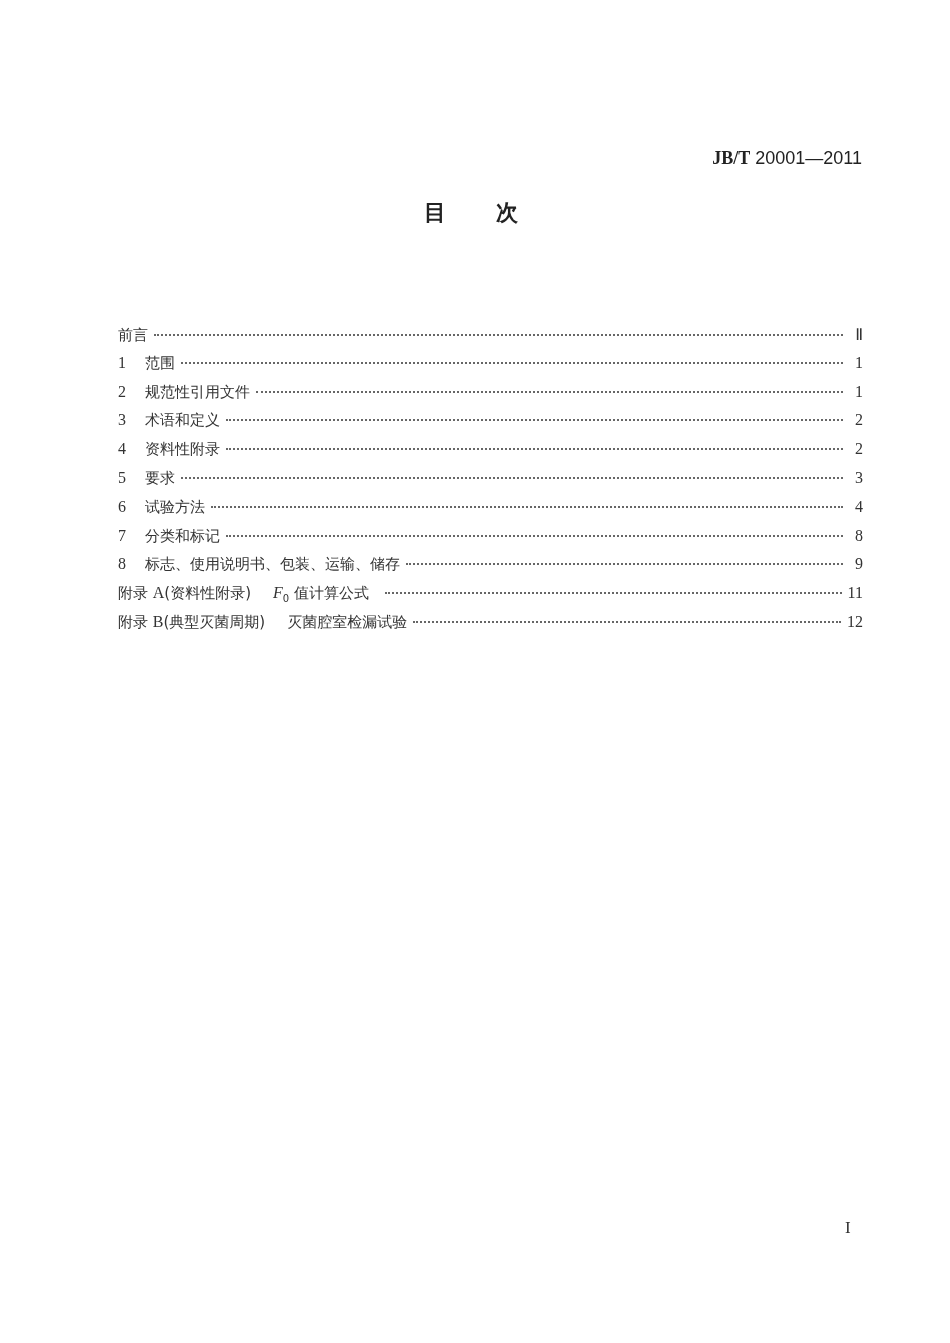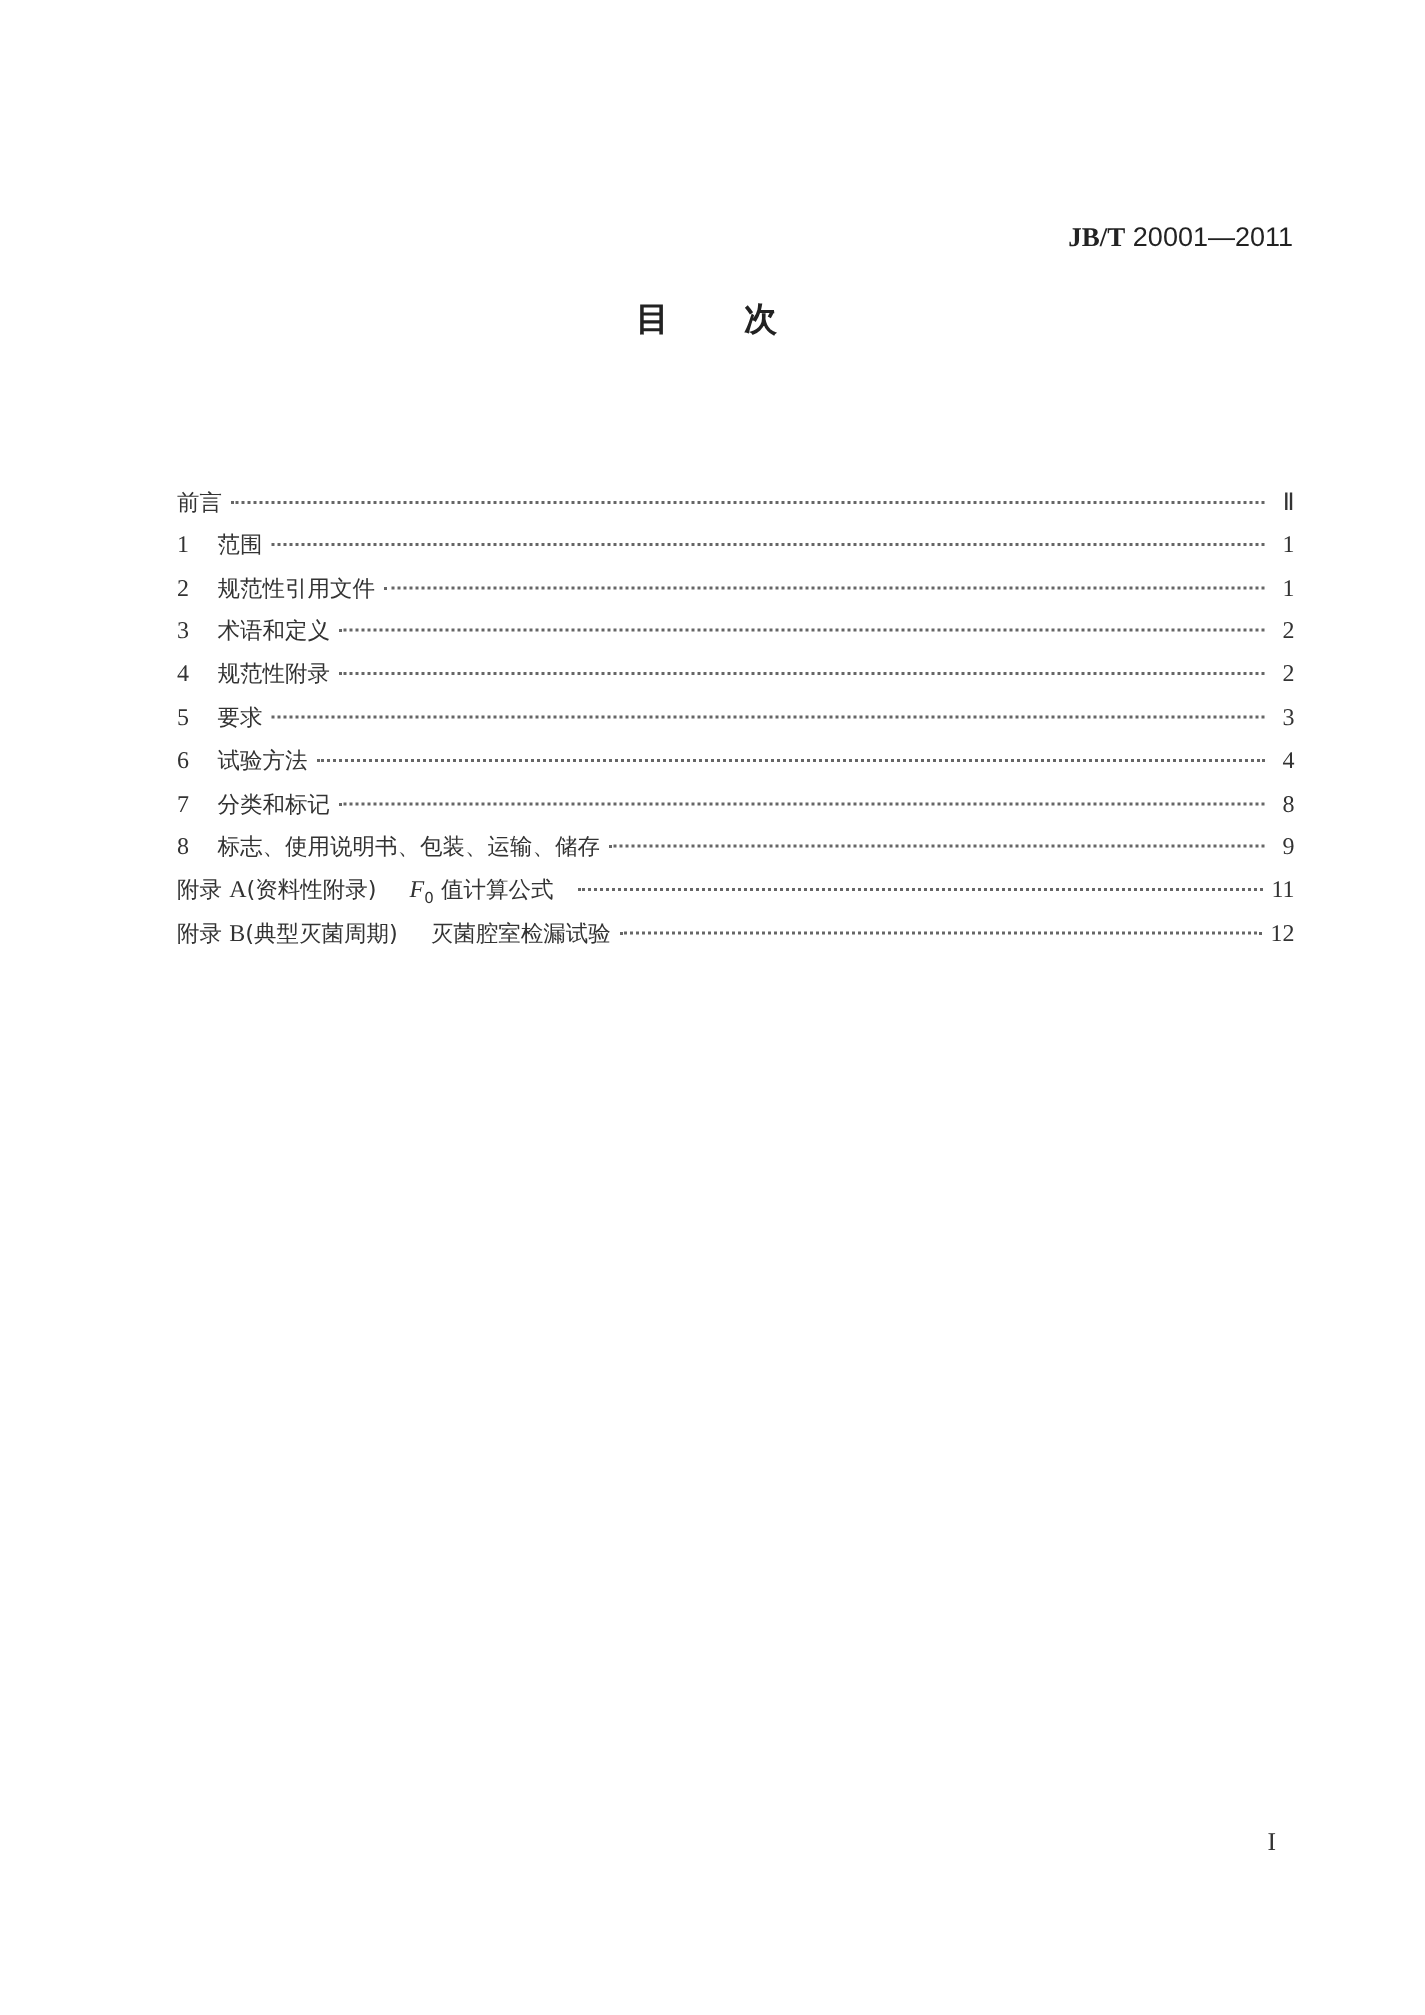--- a/index.html
+++ b/index.html
@@ -69,21 +69,21 @@
     <span class="page">1</span>
   </div>
   <div class="row">
     <span class="num">3</span>
     <span class="label">术语和定义</span>
     <span class="leader"></span>
     <span class="page">2</span>
   </div>
   <div class="row">
     <span class="num">4</span>
-    <span class="label">规范性附录</span>
+    <span class="label">资料性附录</span>
     <span class="leader"></span>
     <span class="page">2</span>
   </div>
   <div class="row">
     <span class="num">5</span>
     <span class="label">要求</span>
     <span class="leader"></span>
     <span class="page">3</span>
   </div>
   <div class="row">

